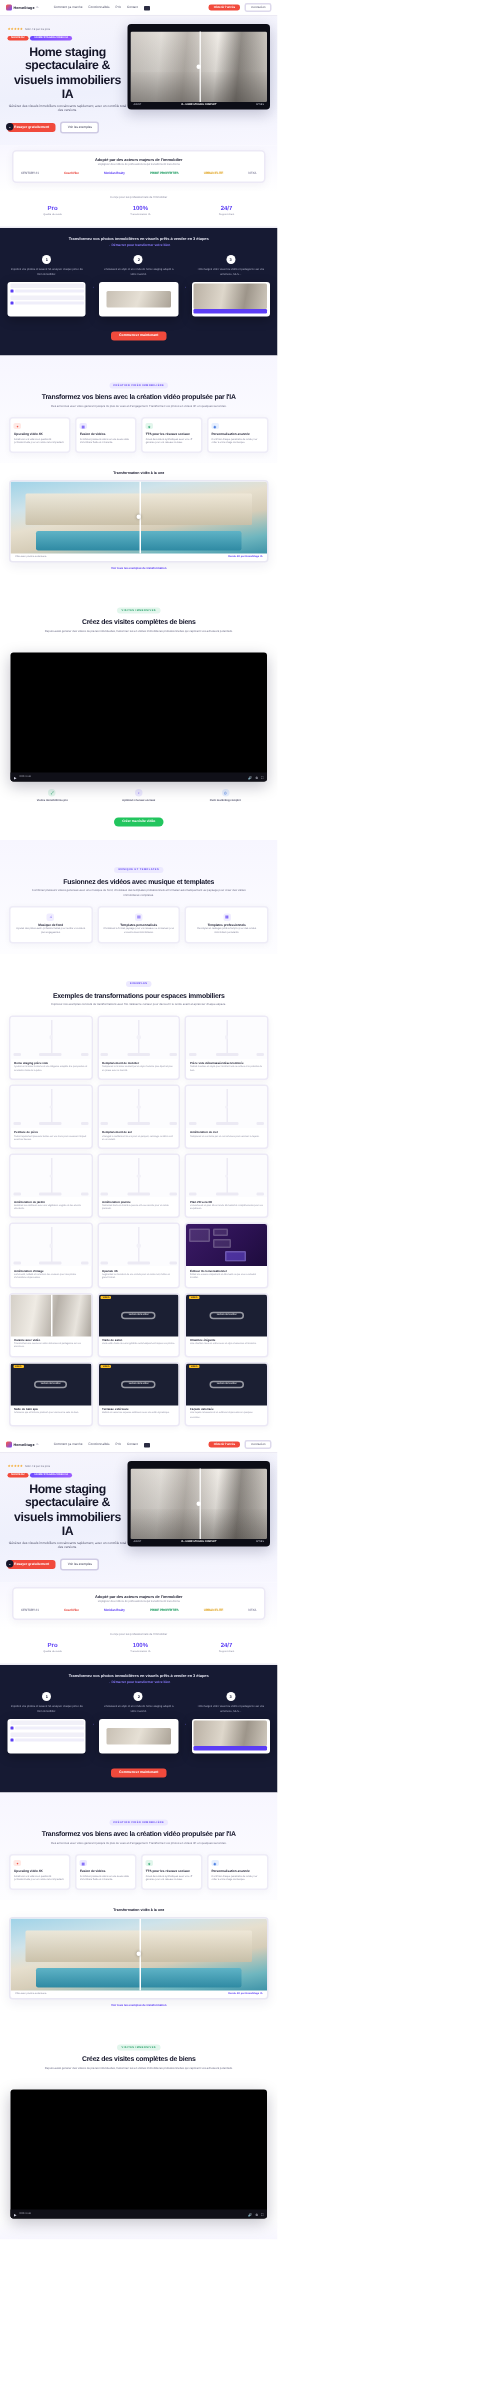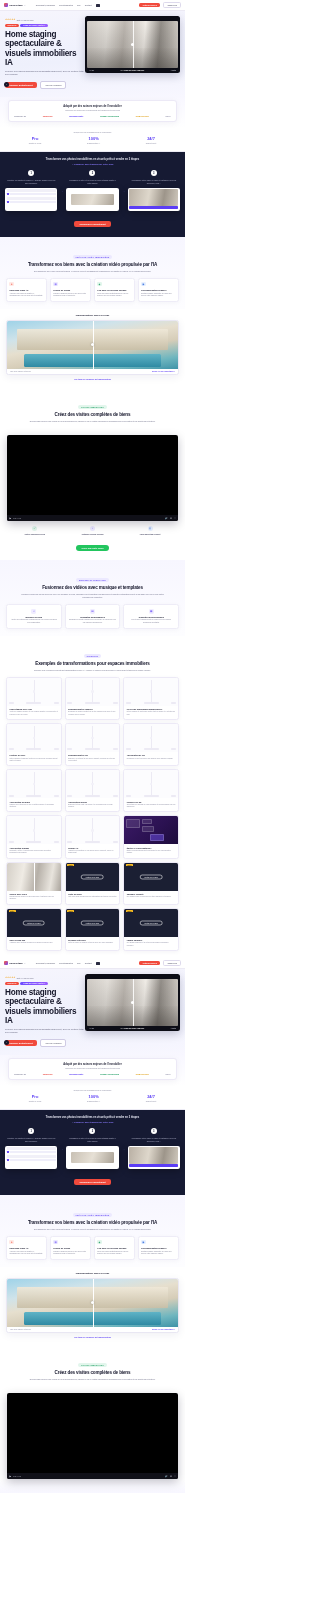--- a/index.html
+++ b/index.html
@@ -28,21 +28,21 @@
   .nav-flag { width:4.5px; height:3px; background:#2b2c42; border-radius:.5px; }
   .nav-right { display:flex; align-items:center; gap:3px; }
   .btn-nav-primary { background:#f14a3c; color:#fff; font-size:2px; font-weight:700;
     padding:1.4px 3.6px; border-radius:1.6px; white-space:nowrap; }
   .btn-nav-ghost { font-size:2px; color:#41425c; border:.3px solid #ddd9ec;
     padding:1.3px 3px; border-radius:1.6px; white-space:nowrap; }
 
   
   .hero {
     background:linear-gradient(175deg,#f6f5fd 0%,#eef0fc 55%,#f8f7ff 100%);
-    padding:5px 5px 8px 5px; display:flex; gap:0; position:relative;
+    padding:5px 5px 8px 5px; display:flex; gap:0; position:relative;text-align:center;
   }
   .hero-left { width:80px; padding-top:2px; }
   .rating-row { display:flex; align-items:center; gap:1.5px; margin-bottom:2.5px; }
   .stars { color:#f5a623; font-size:2.4px; letter-spacing:-.1px; }
   .rating-txt { font-size:1.8px; color:#6c6d85; }
   .pill-row { display:flex; gap:1.5px; margin-bottom:3px; }
   .pill-red { background:#f14a3c; color:#fff; font-size:1.8px; font-weight:700;
     padding:.9px 2.4px; border-radius:4px; }
   .pill-grad { background:linear-gradient(90deg,#6d4aff,#9b5cff); color:#fff;
     font-size:1.8px; font-weight:600; padding:.9px 2.8px; border-radius:4px; }

